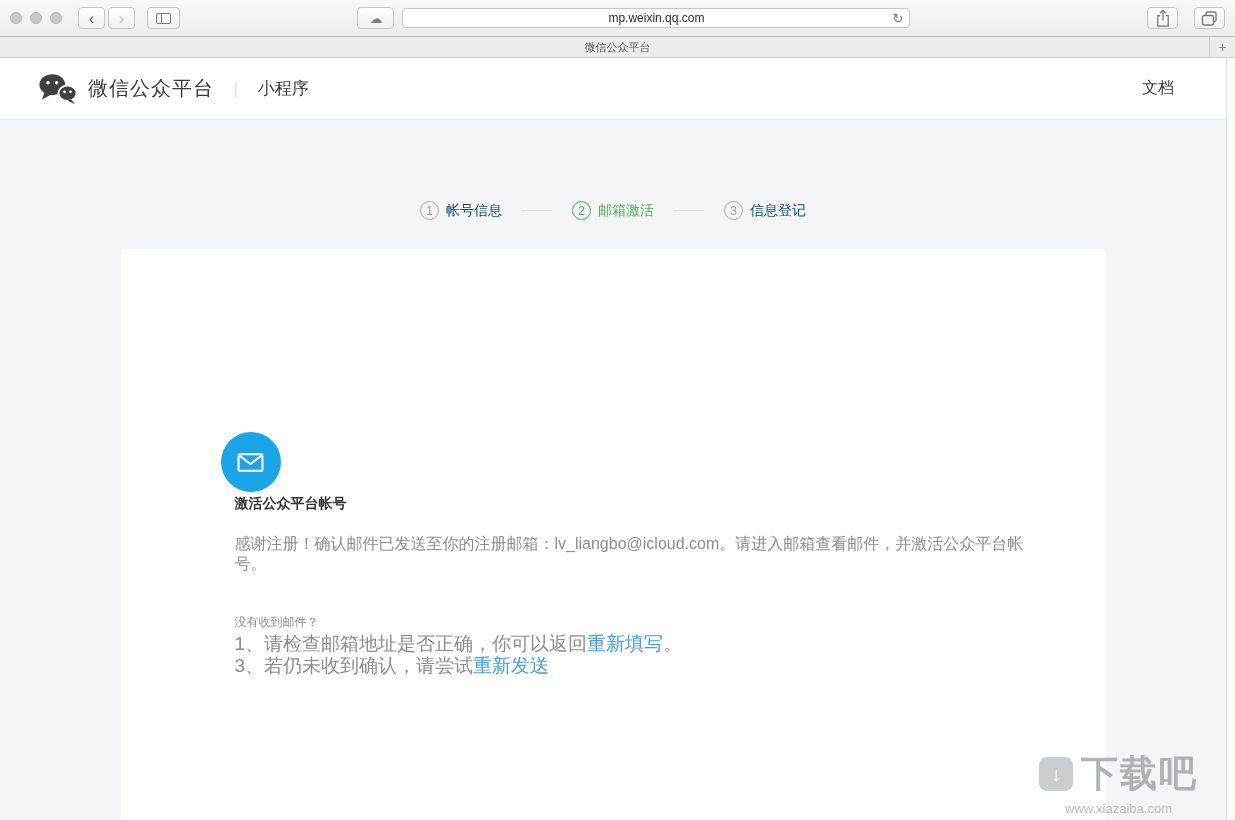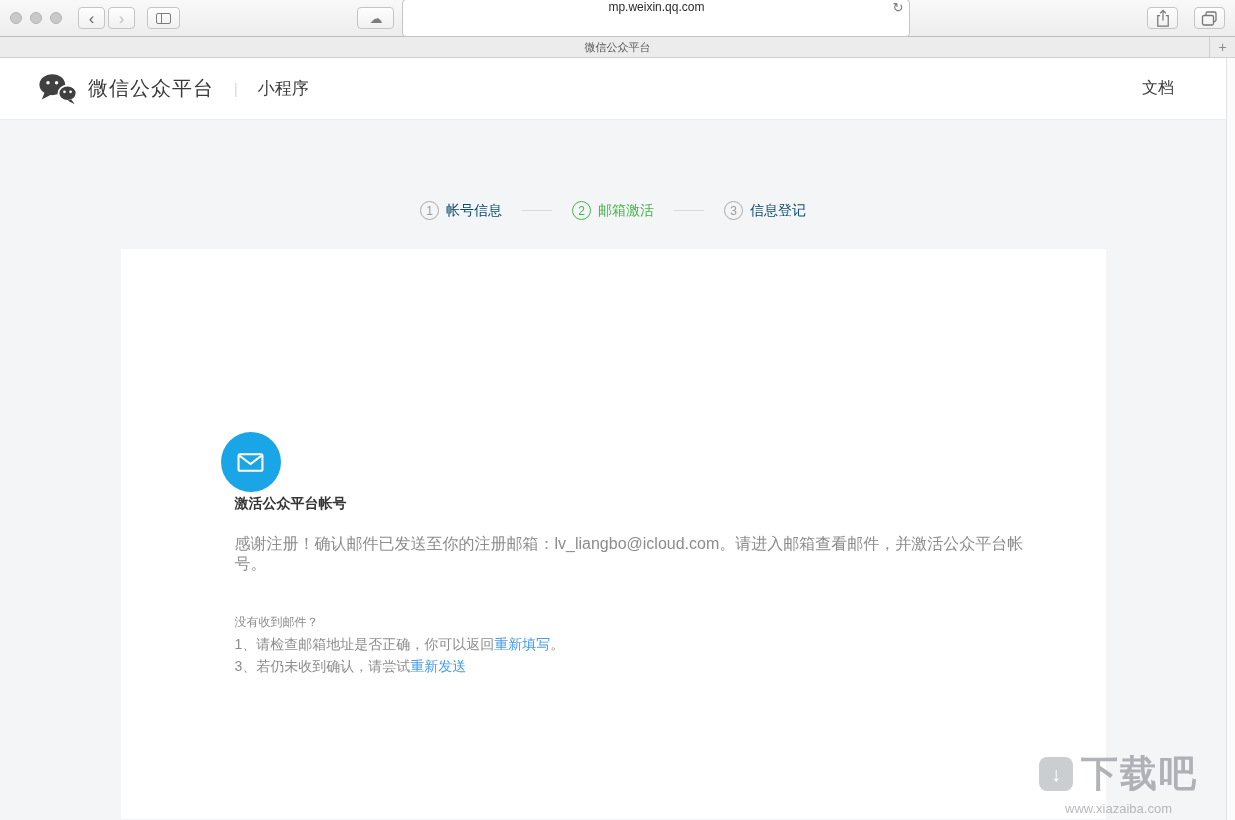--- a/index.html
+++ b/index.html
@@ -25,22 +25,22 @@
     color:#666; font-size:17px; line-height:1;
   }
   .nav-btn { width:27px; }
   .nav-btn.fwd { color:#c2c2c2; }
   .sidebar-btn { width:33px; margin-left:12px; }
   .sidebar-glyph { width:15px; height:11px; border:1px solid #7c7c7c; border-radius:2px; position:relative; }
   .sidebar-glyph::before { content:""; position:absolute; left:4px; top:0; bottom:0; width:1px; background:#7c7c7c; }
   .spacer1 { flex:0.75; } .spacer2 { flex:1; }
   .cloud-btn { width:37px; margin-right:8px; font-size:13px; color:#7d7d7d; }
   .url-bar {
-    width:508px; height:38px; border:1px solid #c5c5c5; border-radius:4px; background:#fff;
-    position:relative; display:flex; justify-content:center;
+    width:508px; height:20px; border:1px solid #c5c5c5; border-radius:4px; background:#fff;
+    position:relative; display:flex; align-items:center; justify-content:center;
     font-size:12px; color:#2b2b2b;
   }
   .refresh { position:absolute; right:6px; font-size:13px; color:#7d7d7d; cursor:pointer; }
   .share-btn, .tabsview-btn { width:31px; }
   .tabsview-btn { margin-left:16px; }
 
   .tab-bar {
     height:21px; background:#ececec; border-bottom:1px solid #cfcfcf;
     position:relative; display:flex; align-items:center; justify-content:center;
   }
@@ -81,21 +81,21 @@
   .card { width:985px; height:570px; margin:29px auto 0; background:#fff; }
   .card-content { display:flex; padding:183px 0 0 100px;flex-direction:column; }
   .mail-icon {
     width:60px; height:60px; border-radius:50%; background:#1aa5e6;
     flex:none; display:flex; align-items:center; justify-content:center;
   }
   .text-col { margin-left:14px; padding-top:3px; max-width:800px; }
   .act-title { font-size:14px; font-weight:bold; color:#353535; }
   .act-msg { margin-top:21px; font-size:16px; color:#8c8c8c; line-height:20px; }
   .no-mail { margin-top:37px; font-size:12px; color:#8c8c8c; line-height:22px; }
-  .tip { font-size:14px; color:#8c8c8c; line-height:22px; }
+  .tip { font-size:19px; color:#8c8c8c; line-height:22px; }
   a.link { color:#459ae9; text-decoration:none; cursor:pointer; }
 
   
   .watermark { position:absolute; right:28px; bottom:4px; text-align:center; opacity:.8; z-index:5; }
   .wm-row { display:flex; align-items:center; justify-content:center; }
   .wm-logo {
     width:34px; height:34px; border-radius:8px; background:#bfc2c6; color:#fff;
     display:flex; align-items:center; justify-content:center; font-size:20px; margin-right:8px;
   }
   .wm-title { font-size:37px; color:#9ea1a6; font-weight:bold; letter-spacing:2px;font-family:Liberation Mono, monospace; }

